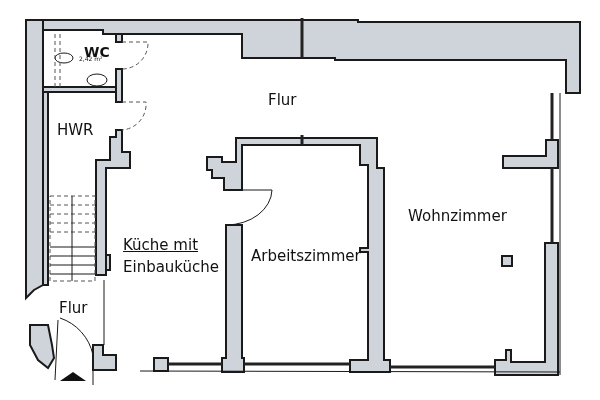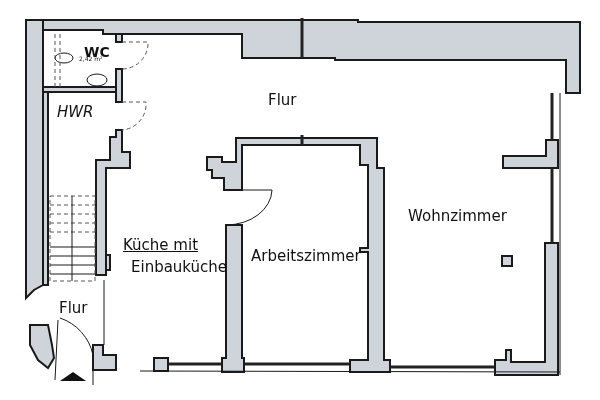--- a/index.html
+++ b/index.html
@@ -84,19 +84,19 @@
   </g>
   <line class="thin" x1="104" y1="280" x2="104" y2="345"></line>
 
   <polygon points="60,381 73,372 86,381" fill="#111"></polygon>
 
   <line class="thin" x1="560" y1="93" x2="560" y2="375"></line>
 </svg>
 
 <div class="label l-small" style="left:84px;top:44px;">WC</div>
 <div class="label l-tiny" style="left:79px;top:55px;">2,42 m²</div>
-<div class="label l-main" style="left:57px;top:103px;font-style:italic;">HWR</div>
+<div class="label l-main" style="left:57px;top:121px;">HWR</div>
 <div class="label l-main" style="left:268px;top:91px;">Flur</div>
 <div class="label l-main" style="left:123px;top:236px;text-decoration:underline;">Küche mit</div>
-<div class="label l-main" style="left:131px;top:258px;">Einbauküche</div>
+<div class="label l-main" style="left:123px;top:258px;">Einbauküche</div>
 <div class="label l-main" style="left:251px;top:247px;text-align:center;">Arbeitszimmer</div>
 <div class="label l-main" style="left:408px;top:207px;">Wohnzimmer</div>
 <div class="label l-main" style="left:59px;top:299px;">Flur</div>
 
 </body></html>

